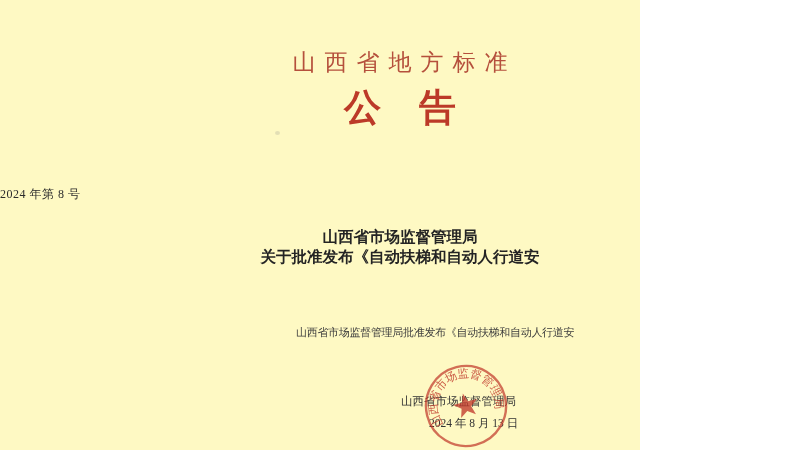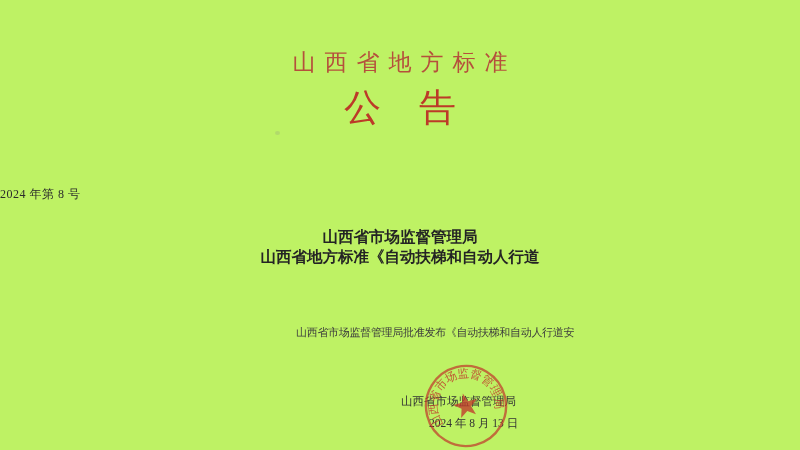--- a/index.html
+++ b/index.html
@@ -3,42 +3,42 @@
 <meta charset="utf-8">
 <style>
   html, body {
     margin: 0;
     padding: 0;
     background: #ffffff;
     font-family: "Liberation Serif", "DejaVu Serif", serif;
   }
   #page {
     position: relative;
-    width: 800px;
+    width: 640px;
     height: 450px;
-    background: #bef264;
+    background: #fef9c3;
     overflow: hidden;
   }
   .abs { position: absolute; }
 
   .masthead {
     left: 0; top: 47px; width: 800px;
     text-align: center;
     font-size: 23px;
     letter-spacing: 9px;
     padding-left: 9px;
     box-sizing: border-box;
     color: #b5503c;
     white-space: nowrap;
   }
   .announcement-title {
     left: 0; top: 83px; width: 800px;
     text-align: center;
     font-size: 37px;
-    font-weight: normal;
+    font-weight: bold;
     letter-spacing: 38px;
     padding-left: 38px;
     box-sizing: border-box;
     color: #bc3a28;
     white-space: nowrap;
   }
   .doc-number {
     left: 0; top: 186px; width: 800px;
     text-align: left;
     font-size: 12px;
@@ -101,21 +101,21 @@
 <div id="page">
 
   <div class="abs masthead">山西省地方标准</div>
 
   <div class="abs announcement-title">公告</div>
 
   <div class="abs doc-number">2024 年第 8 号</div>
 
   <div class="abs heading-block">
     <div class="heading-line">山西省市场监督管理局</div>
-    <div class="heading-line">山西省地方标准《自动扶梯和自动人行道</div>
+    <div class="heading-line">关于批准发布《自动扶梯和自动人行道安</div>
   </div>
 
   <div class="abs body-block">
     <div class="body-line indent">山西省市场监督管理局批准发布《自动扶梯和自动人行道安</div>
   </div>
 
   <div class="abs issuer-signature">山西省市场监督管理局</div>
 
   <div class="abs issue-date">2024 年 8 月 13 日</div>
 

